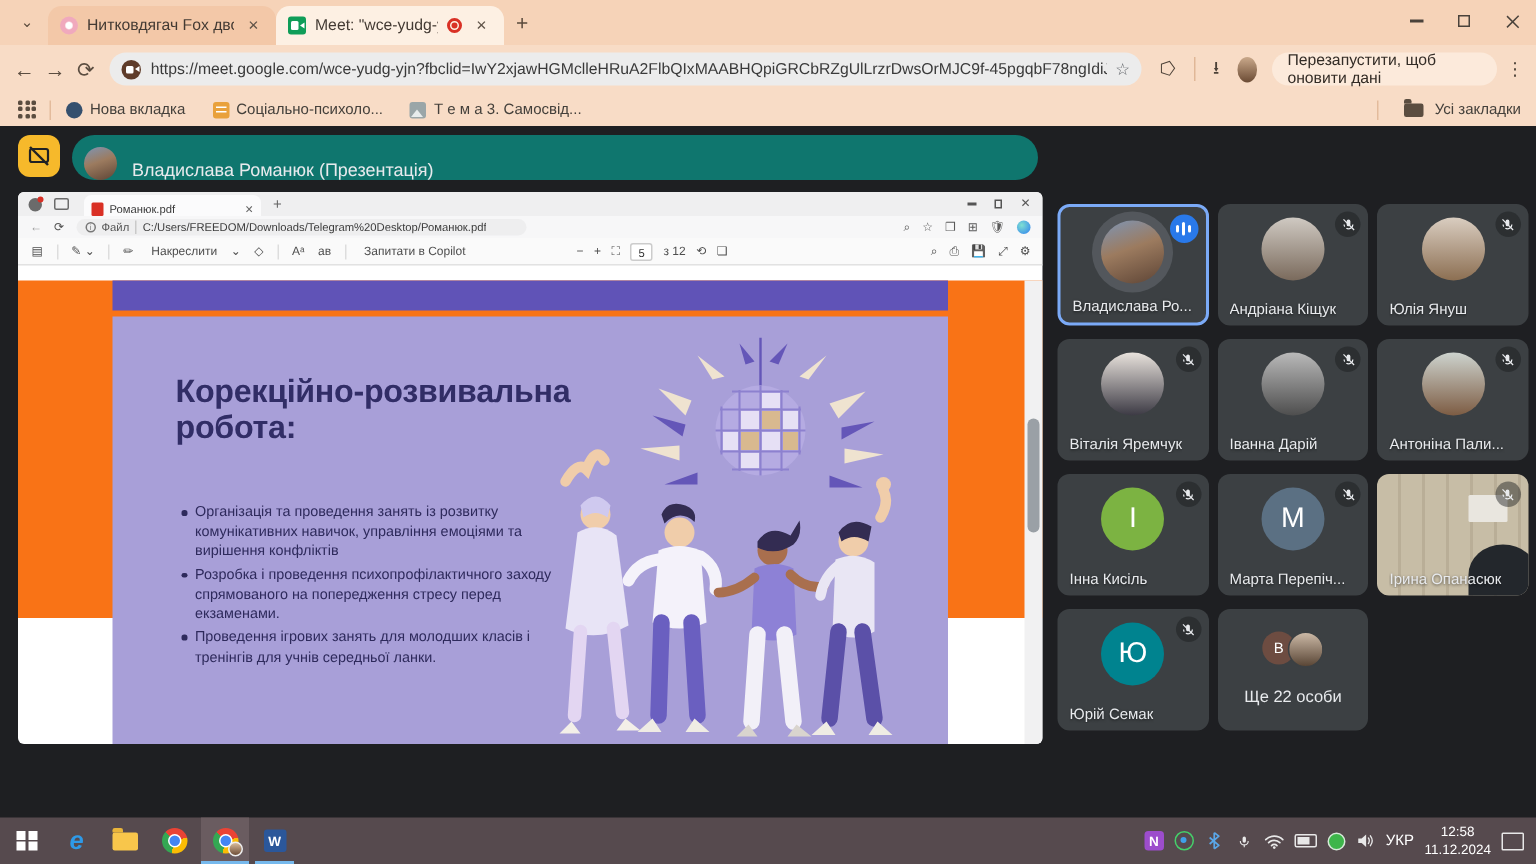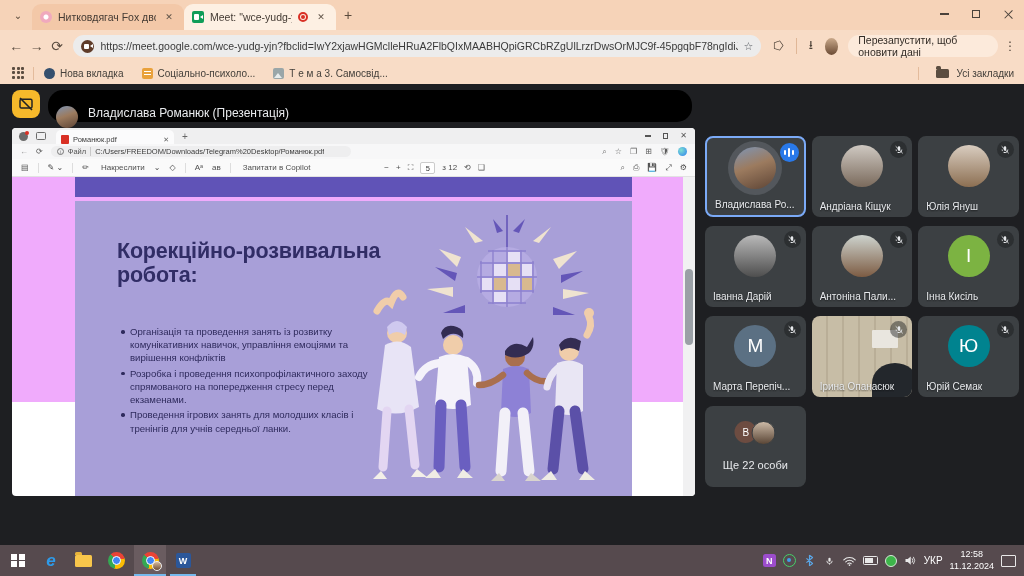--- a/index.html
+++ b/index.html
@@ -56,21 +56,21 @@
   .bm-book i { position:absolute; left:2px; top:3px; width:7px; height:1.4px; background:#fff; box-shadow:0 3px 0 #fff; }
   .bm-photo { border-radius:2px; background:#9aa6a8; position:relative; overflow:hidden; }
   .bm-photo i { position:absolute; left:1px; bottom:1px; border-left:4px solid transparent; border-right:4px solid transparent; border-bottom:5px solid #e7ecec; }
   .bm-right { margin-left:auto; display:flex; align-items:center; gap:7px; padding-right:10px; }
   .bm-folder { width:13px; height:9px; background:#5b4d40; border-radius:1.5px; position:relative; }
   .bm-folder:before { content:""; position:absolute; left:0; top:-2.5px; width:5px; height:3px; background:#5b4d40; border-radius:1.5px 1.5px 0 0; }
 
   
   .stage { position:absolute; left:0; top:84px; width:1024px; height:461px; background:#1e1f22; }
   .cam-off-chip { position:absolute; left:12px; top:6px; width:28px; height:28px; border-radius:8px; background:#f6b92b; display:flex; align-items:center; justify-content:center; }
-  .presenter-pill { position:absolute; left:48px; top:6px; width:644px; height:30px; border-radius:15px; background:#000000; display:flex; align-items:flex-start; gap:10px; padding:16px 4px; }
+  .presenter-pill { position:absolute; left:48px; top:6px; width:644px; height:30px; border-radius:15px; background:#0f766e; display:flex; align-items:flex-end; gap:10px; padding:0 4px; }
   .presenter-pill .avatar { width:22px; height:22px; border-radius:50%; margin-left:4px; background:linear-gradient(160deg,#7e95b5 0%,#9c7b5f 45%,#5d4435 100%); }
   .presenter-pill .pname { color:#e8eaed; font-size:12px; }
 
   
   .share { position:absolute; left:12px; top:44px; width:683px; height:368px; background:#fff; border-radius:4px; overflow:hidden; }
   .e-titlebar { position:absolute; left:0; top:0; width:100%; height:16px; background:#efeff0; display:flex; align-items:center; }
   .e-prof { width:9px; height:9px; border-radius:50%; background:#6b6b6b; margin-left:7px; position:relative; }
   .e-prof i { position:absolute; right:-1px; top:-1px; width:4px; height:4px; border-radius:50%; background:#d93025; }
   .e-dev { width:10px; height:8px; border:1.2px solid #6b6b6b; border-radius:1.5px; margin-left:8px; }
   .e-tab { margin-left:10px; width:118px; height:14px; margin-top:2px; background:#fbfbfc; border-radius:5px 5px 0 0; display:flex; align-items:flex-end; gap:4px; padding:0 5px; }
@@ -94,21 +94,21 @@
   .e-copilot { width:9px; height:9px; border-radius:50%; background:radial-gradient(circle at 35% 35%, #7ee0d2, #2d7ff0); }
 
   .e-pdfbar { position:absolute; left:0; top:31px; width:100%; height:18px; background:#fafafa; border-bottom:1px solid #e2e2e2; display:flex; align-items:center; font-size:8px; color:#4e4e4e; }
   .pd-ic { margin-left:9px; white-space:nowrap; }
   .pd-sep { width:1px; height:10px; background:#ddd; margin-left:9px; }
   .pd-label { margin-left:12px; white-space:nowrap; }
   .pd-zoom { display:flex; align-items:center; gap:7px; margin-left:74px; }
   .pd-pagebox { width:15px; height:12px; background:#fff; border:1px solid #ccc; border-radius:2px; text-align:center; line-height:12px; font-size:7.5px; color:#333; }
   .pd-right { margin-left:auto; display:flex; gap:8px; padding-right:8px; }
 
-  .e-content { position:absolute; left:0; top:49px; width:683px; height:225px; background:#f0abfc; }
+  .e-content { position:absolute; left:0; top:59px; width:683px; height:225px; background:#f97316; }
   .pg-band { position:absolute; left:63px; top:0; width:557px; height:20px; background:#6053b7; }
   .pg { position:absolute; left:63px; top:24px; width:557px; height:295px; background:#a89fd8; overflow:hidden; }
   .pg-title { position:absolute; left:42px; top:38px; width:300px; font-size:21.5px; font-weight:700; line-height:1.13; color:#312d66; letter-spacing:-0.2px; }
   .pg-bullets { position:absolute; left:44px; top:124px; width:268px; color:#2e2a5c; font-size:9.6px; line-height:1.38; }
   .pg-bullets li { margin-bottom:2px; list-style:none; position:relative; padding-left:11px; }
   .pg-bullets li:before { content:""; position:absolute; left:2px; top:5px; width:3.5px; height:3.5px; border-radius:50%; background:#2e2a5c; }
   .pg-art { position:absolute; left:282px; top:14px; width:272px; height:281px; }
   .e-scroll { position:absolute; right:0; top:0; width:12px; height:319px; background:#f1f1f2; }
   .e-thumb { position:absolute; left:2px; top:92px; width:8px; height:76px; border-radius:4px; background:#9aa0a6; }
 
@@ -492,20 +492,30 @@
         <div class="av ph3"></div>
         <div class="micoff">
           <svg width="10" height="10" viewBox="0 0 24 24">
               <path d="M12 14a3 3 0 0 0 3-3V6a3 3 0 0 0-6 0v5a3 3 0 0 0 3 3zm6-3a6 6 0 0 1-8.6 5.4L7.9 18A8 8 0 0 0 20 11h-2zM4 11a8 8 0 0 0 1.2 4.2L6.7 14A6 6 0 0 1 6 11H4z" fill="#e8eaed"></path>
               <line x1="4" y1="3" x2="21" y2="20" stroke="#e8eaed" stroke-width="2"></line>
             </svg>
         </div>
         <div class="nm">Юлія Януш</div>
       </div>
 
+      <div class="tile">
+        <div class="av ph4"></div>
+        <div class="micoff">
+          <svg width="10" height="10" viewBox="0 0 24 24">
+              <path d="M12 14a3 3 0 0 0 3-3V6a3 3 0 0 0-6 0v5a3 3 0 0 0 3 3zm6-3a6 6 0 0 1-8.6 5.4L7.9 18A8 8 0 0 0 20 11h-2zM4 11a8 8 0 0 0 1.2 4.2L6.7 14A6 6 0 0 1 6 11H4z" fill="#e8eaed"></path>
+              <line x1="4" y1="3" x2="21" y2="20" stroke="#e8eaed" stroke-width="2"></line>
+            </svg>
+        </div>
+        <div class="nm">Віталія Яремчук</div>
+      </div>
 
       <div class="tile">
         <div class="av ph5"></div>
         <div class="micoff">
           <svg width="10" height="10" viewBox="0 0 24 24">
               <path d="M12 14a3 3 0 0 0 3-3V6a3 3 0 0 0-6 0v5a3 3 0 0 0 3 3zm6-3a6 6 0 0 1-8.6 5.4L7.9 18A8 8 0 0 0 20 11h-2zM4 11a8 8 0 0 0 1.2 4.2L6.7 14A6 6 0 0 1 6 11H4z" fill="#e8eaed"></path>
               <line x1="4" y1="3" x2="21" y2="20" stroke="#e8eaed" stroke-width="2"></line>
             </svg>
         </div>
         <div class="nm">Іванна Дарій</div>

